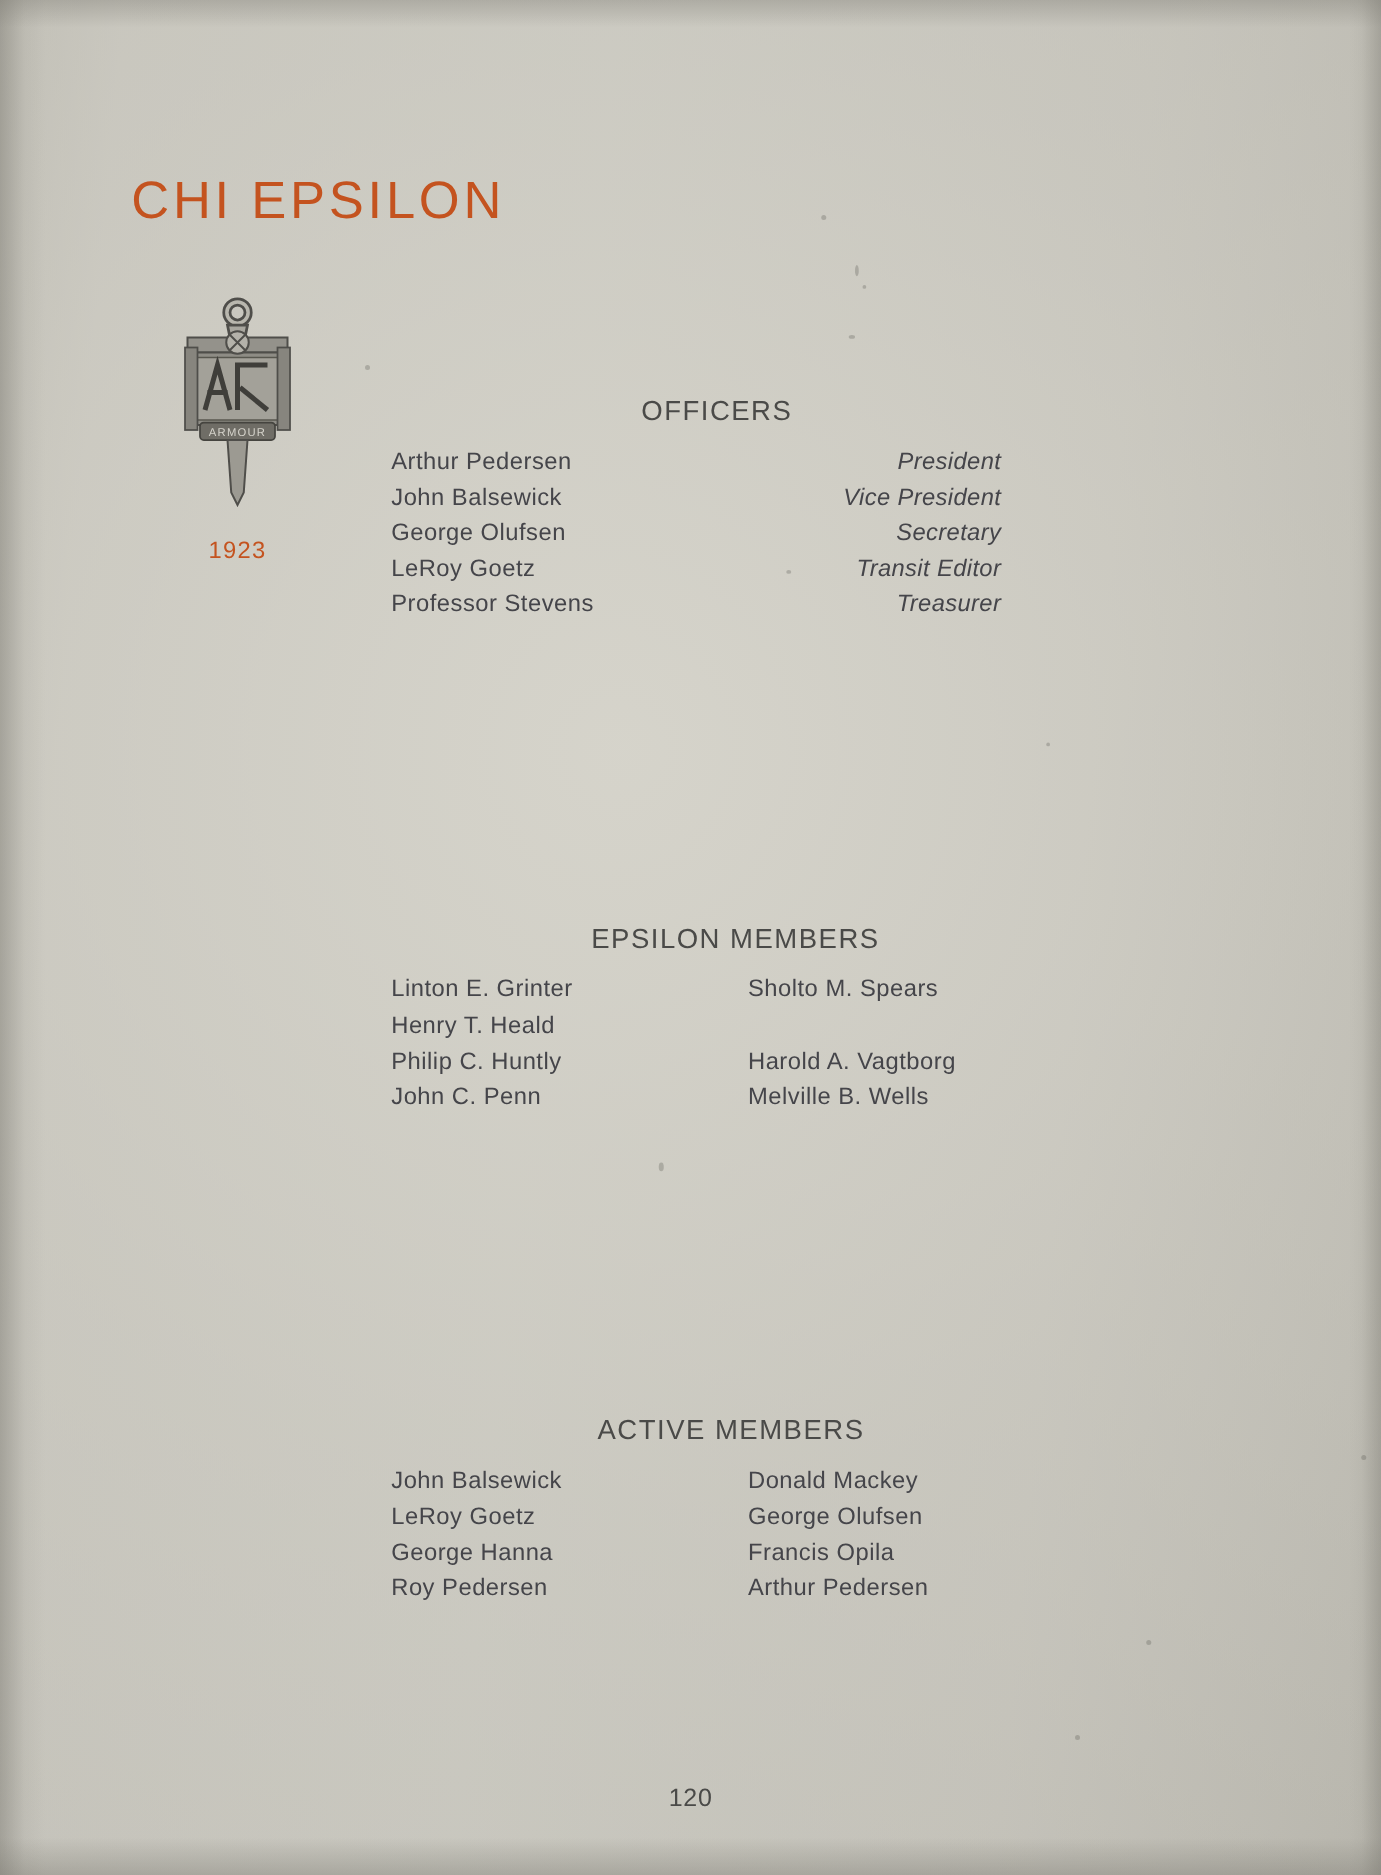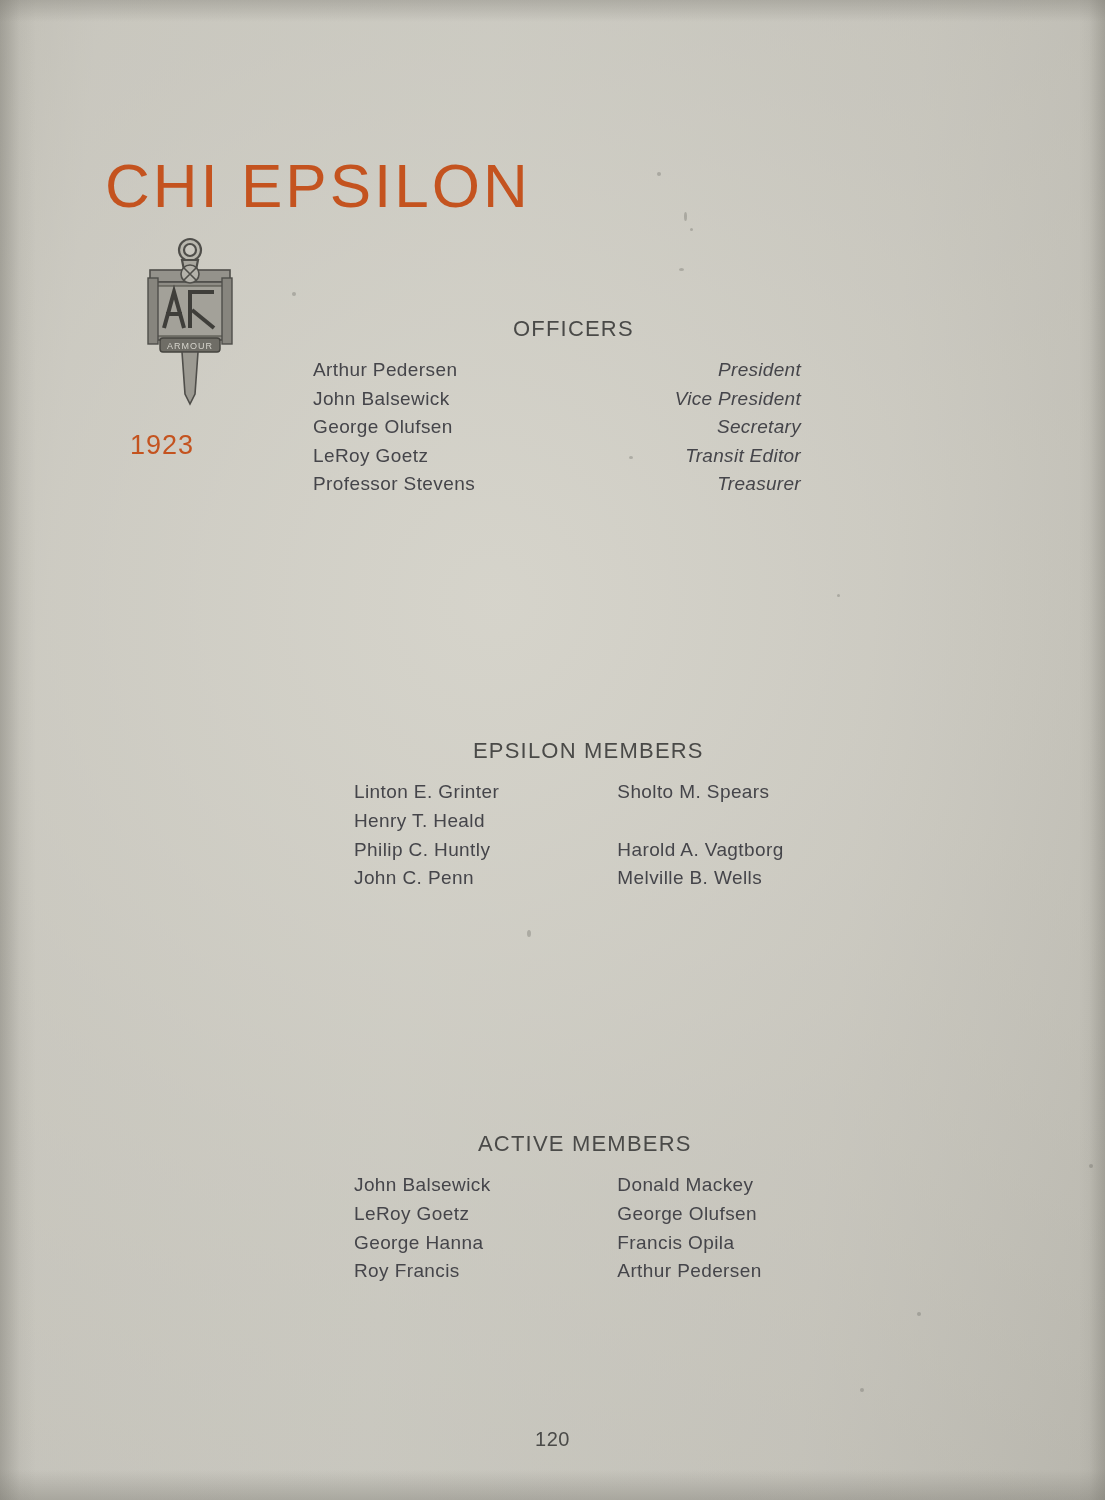--- a/index.html
+++ b/index.html
@@ -54,42 +54,43 @@
     position: absolute;
     background: rgba(90,88,82,0.30);
     border-radius: 50%;
     pointer-events: none;
   }
 
   .title {
     position: absolute;
     left: 105px;
     top: 108px;
-    font-size: 62px;
+    font-size: 42px;
     letter-spacing: 3px;
     color: #c4531f;
     font-weight: 400;
     font-family: "Liberation Sans", sans-serif;
   }
 
   
   .badge {
     position: absolute;
     left: 130px;
     top: 232px;
     width: 120px;
     height: 180px;
   }
   .year {
     position: absolute;
     left: 130px;
     top: 430px;
     width: 120px;
+    text-align: center;
     color: #c4531f;
-    font-size: 27px;
+    font-size: 19px;
     letter-spacing: 1px;
   }
 
   .section-head {
     position: absolute;
     font-size: 22px;
     letter-spacing: 1.2px;
     color: #4a4a48;
   }
 
@@ -113,21 +114,21 @@
     text-align: right;
     font-style: italic;
     letter-spacing: 0.3px;
   }
   .two-col {
     position: absolute;
     font-size: 19px;
     color: #45454a;
     line-height: 28.8px;
   }
-  .two-col .row { display: flex; margin-left: 41px; }
+  .two-col .row { display: flex; }
   .two-col .c1 { width: 350px; letter-spacing: 0.4px; }
   .two-col .c2 { width: 300px; letter-spacing: 0.4px; }
 
   .page-number {
     position: absolute;
     left: 0;
     right: 0;
     top: 1428px;
     text-align: center;
     font-size: 20px;
@@ -238,20 +239,20 @@
     </div>
     <div class="row">
       <span class="c1">LeRoy Goetz</span>
       <span class="c2">George Olufsen</span>
     </div>
     <div class="row">
       <span class="c1">George Hanna</span>
       <span class="c2">Francis Opila</span>
     </div>
     <div class="row">
-      <span class="c1">Roy Francis</span>
+      <span class="c1">Roy Pedersen</span>
       <span class="c2">Arthur Pedersen</span>
     </div>
   </div>
 
   <div class="page-number">120</div>
 
 </div>
 
 </body></html>

